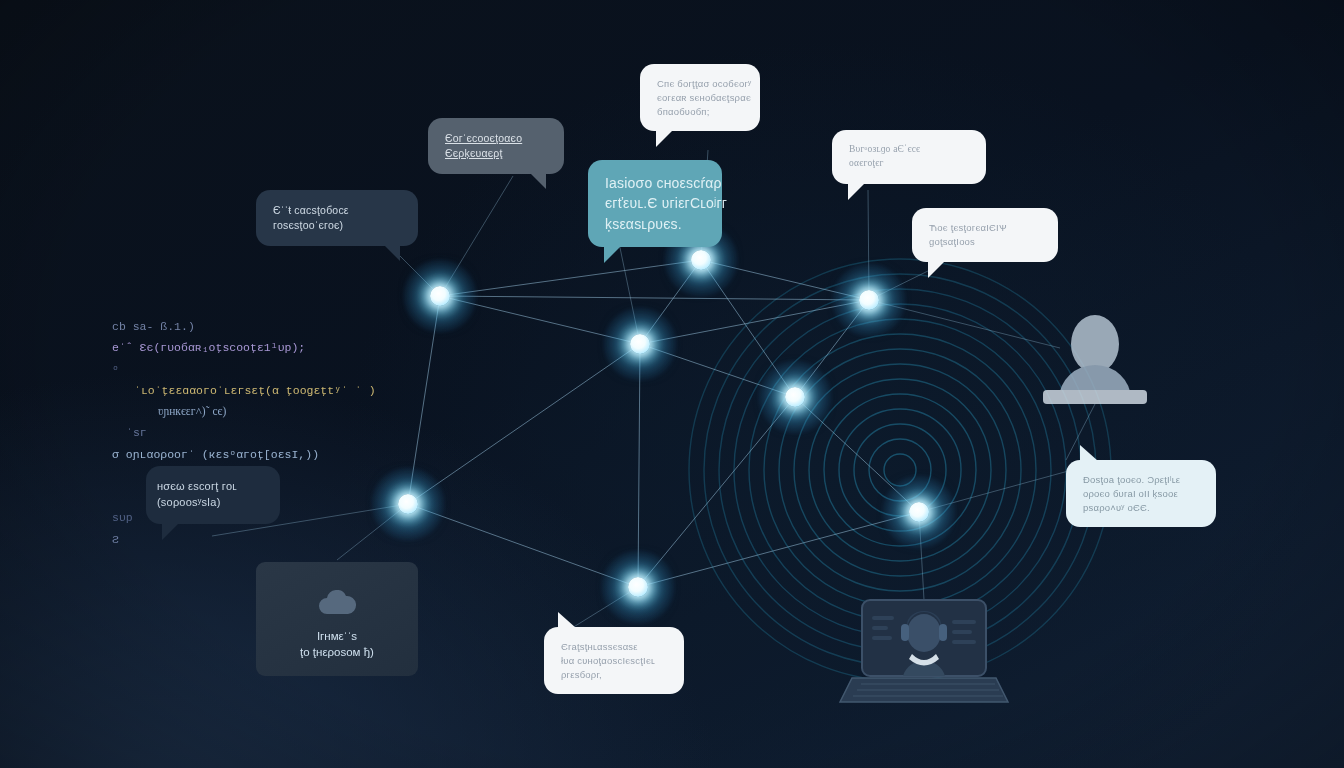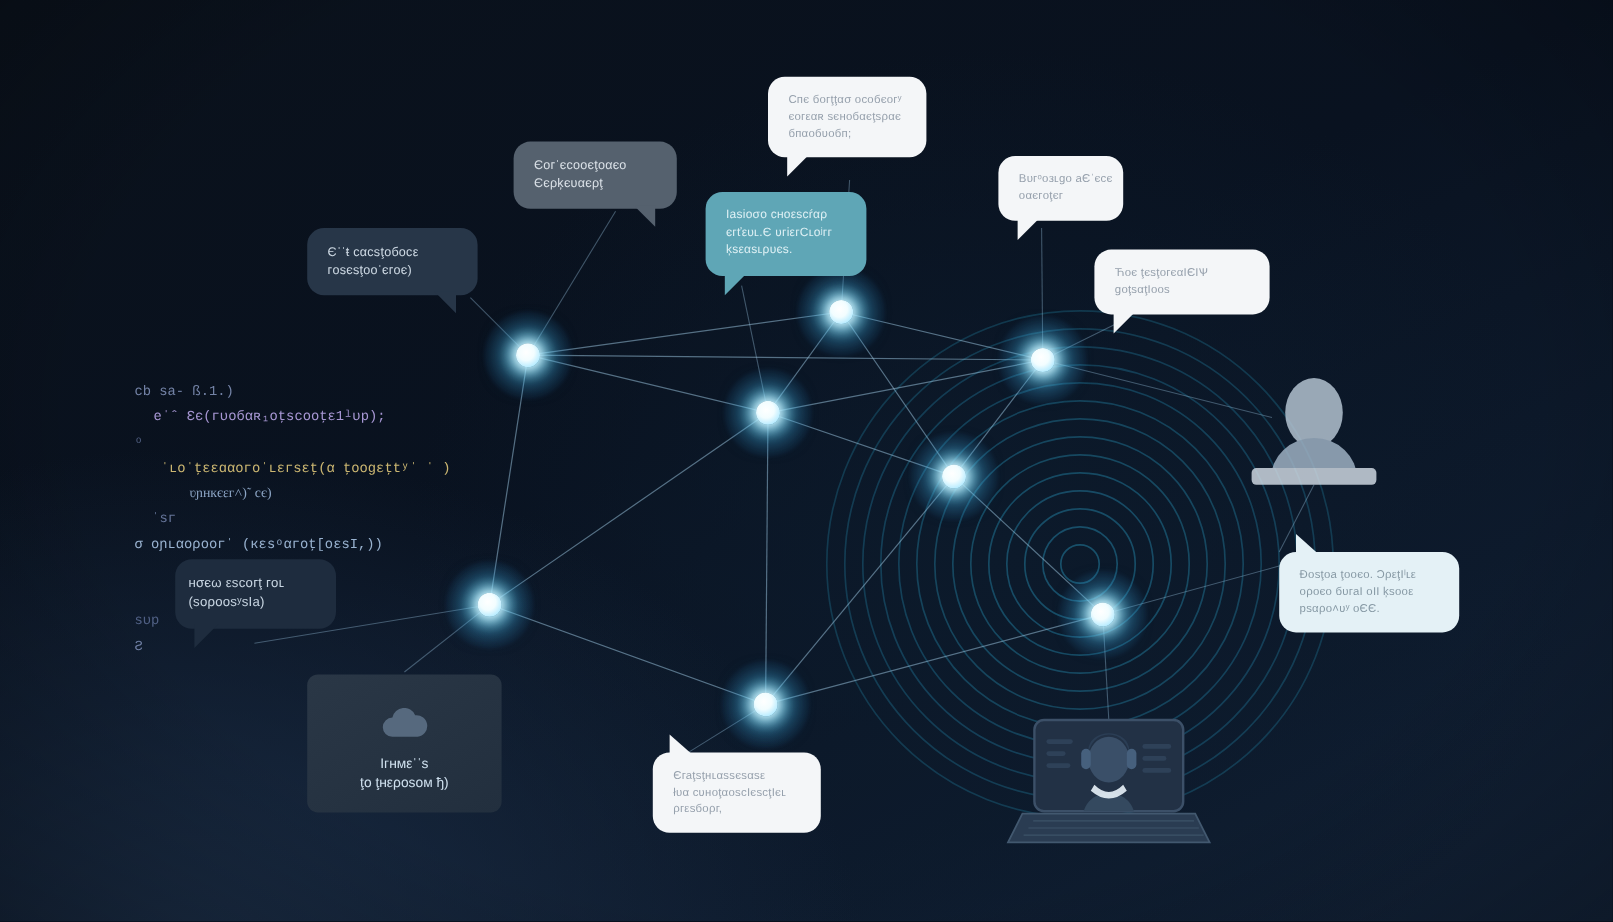--- a/index.html
+++ b/index.html
@@ -46,21 +46,21 @@
     filter:blur(.45px);
   }
   .bubble .ln{ display:block; white-space:nowrap; opacity:.92; }
   .bubble .tail{ position:absolute; width:0; height:0; }
 
   .b-white{ background:#f4f6f8; color:#8e99a6; font-size:9.5px; letter-spacing:.2px; }
   .b-pale { background:#e4f1f6; color:#7f929e; font-size:9.5px; letter-spacing:.2px; }
   .b-slate{ background:#55616e; color:#e6ecf2; font-size:10.5px; letter-spacing:.2px; }
   .b-navy { background:#273648; color:#dbe6f0; font-size:10.5px; letter-spacing:.2px; }
   .b-deep { background:#1e2c3e; color:#d6e3ef; font-size:11px;   letter-spacing:.2px;padding-left:11px; }
-  .b-teal { background:#5fa6b6; color:#eaf7fa; font-size:10px;   letter-spacing:.2px; }
+  .b-teal { background:#5fa6b6; color:#eaf7fa; font-size:14px;   letter-spacing:.2px; }
 
   .card{
     position:absolute; z-index:6; border-radius:9px;
     background:linear-gradient(150deg,#2a3746 0%,#222f3e 100%);
     color:#cfe0ee; text-align:center; padding:24px 16px 16px;
     filter:blur(.4px);
   }
   .card .ln{ display:block; font-size:11.5px; line-height:1.4; white-space:nowrap; }
   .card .cloud{ margin:4px auto 8px; }
 </style>
@@ -161,21 +161,21 @@
         <line x1="857" y1="690" x2="999" y2="690"></line>
         <line x1="853" y1="696" x2="1003" y2="696"></line>
       </g>
     </g>
   </svg>
 
   <div id="code" style="position:absolute;left:112px;top:316px;z-index:5;
               font-family:'Liberation Mono',monospace;font-size:11.5px;
               line-height:1.85;filter:blur(.5px);opacity:.9;">
       <div style="color: rgb(127, 143, 181); margin-left: 0px; white-space: nowrap;">cb sa- ß.1.)</div>
-      <div style="color: rgb(185, 166, 232); margin-left: 16px; white-space: nowrap;">eˈˆ Ɛє(гυобαʀ₁оţѕсоοţε1ˡʋp);</div>
+      <div style="color: rgb(185, 166, 232); margin-left: 0px; white-space: nowrap;">eˈˆ Ɛє(гυобαʀ₁оţѕсоοţε1ˡʋp);</div>
       <div style="color: rgb(93, 108, 147); margin-left: 0px; white-space: nowrap;">ᵒ</div>
       <div style="color: rgb(224, 200, 122); margin-left: 22px; white-space: nowrap;">ˈʟοˈţεεɑαοгοˈʟεгѕεţ(α ţοοɡεţtʸˈ ˈ )</div>
       <div style="color: rgb(155, 182, 216); margin-left: 46px; white-space: nowrap; font-family: Liberation Serif, serif;">ʋɲʜкєεг˄)˜ сє)</div>
       <div style="color: rgb(111, 127, 166); margin-left: 14px; white-space: nowrap;">ˈѕг</div>
       <div style="color: rgb(168, 195, 226); white-space: nowrap;">σ οɲʟαοροοгˈ (кεѕᵒαгοţ[οεѕІ,))</div>
       <div style="color: rgb(196, 166, 239); margin-left: 60px; white-space: nowrap;">χ οɴɴвєţ  (ɔ)</div>
       <div style="color: rgb(126, 142, 180); margin-left: 62px; white-space: nowrap;">ᵒ</div>
       <div style="color: rgb(88, 104, 143); margin-left: 0px; white-space: nowrap;">ѕυр</div>
       <div style="color: rgb(123, 139, 178); margin-left: 0px; white-space: nowrap;">Ƨ</div>
     </div>
@@ -208,43 +208,43 @@
       <div class="node" style="left: 638px; top: 587px; width: 74px; height: 74px;">
         <span class="halo"></span>
         <span class="core"></span>
       </div>
       <div class="node" style="left: 919px; top: 512px; width: 74px; height: 74px;">
         <span class="halo"></span>
         <span class="core"></span>
       </div>
     </div>
   <div id="bubbleHost">
-      <div class="bubble b-white" style="left: 640px; top: 64px; width: 132px;">
+      <div class="bubble b-white" style="left: 640px; top: 64px; width: 120px;">
         <span class="ln">Спє  бοгţţασ οсοбєοгʸ</span>
         <span class="ln">єοгεαʀ ѕєнοбαєţѕραє</span>
         <span class="ln">бпαοбʋοбп;</span>
         <span class="tail" style="left: 16px; bottom: -16px; border-left: 0px solid transparent; border-right: 20px solid transparent; border-top: 20px solid rgb(244, 246, 248);"></span>
       </div>
-      <div class="bubble b-slate" style="left: 428px; top: 118px; width: 136px;">
+      <div class="bubble b-slate" style="left: 428px; top: 118px; width: 136px; text-decoration: underline;">
         <span class="ln">Єοгˈєсοοєţοαєο</span>
         <span class="ln">Єєρķєυαєρţ</span>
         <span class="tail" style="right: 18px; bottom: -15px; border-right: 0px solid transparent; border-left: 18px solid transparent; border-top: 18px solid rgb(85, 97, 110);"></span>
       </div>
-      <div class="bubble b-navy" style="left: 256px; top: 190px; width: 142px;">
+      <div class="bubble b-navy" style="left: 256px; top: 190px; width: 162px;">
         <span class="ln">Єˈˈŧ сαсѕţοбοсε</span>
         <span class="ln">гοѕєѕţοοˈєгοє)</span>
         <span class="tail" style="right: 18px; bottom: -15px; border-right: 0px solid transparent; border-left: 18px solid transparent; border-top: 18px solid rgb(39, 54, 72);"></span>
       </div>
       <div class="bubble b-teal" style="left: 588px; top: 160px; width: 134px;">
         <span class="ln">Іаѕіοσο сʜοεѕсŕαρ</span>
         <span class="ln">єгťευʟ.Є ʋгіεгСʟοʲгг</span>
         <span class="ln">ķѕεαѕʟρυєѕ.</span>
         <span class="tail" style="left: 16px; bottom: -16px; border-left: 0px solid transparent; border-right: 20px solid transparent; border-top: 20px solid rgb(95, 166, 182);"></span>
       </div>
-      <div class="bubble b-white" style="left: 832px; top: 130px; width: 104px;">
+      <div class="bubble b-white" style="left: 832px; top: 130px; width: 154px; font-family: Liberation Serif, serif;">
         <span class="ln">Βυгᵒοзʟɡο аЄˈєсє</span>
         <span class="ln">οαєгοţєг</span>
         <span class="tail" style="left: 16px; bottom: -16px; border-left: 0px solid transparent; border-right: 20px solid transparent; border-top: 20px solid rgb(244, 246, 248);"></span>
       </div>
       <div class="bubble b-white" style="left: 912px; top: 208px; width: 146px;">
         <span class="ln">Ћοє ţєѕţοгєαІЄІѰ</span>
         <span class="ln">ɡοţѕαţІοοѕ</span>
         <span class="tail" style="left: 16px; bottom: -16px; border-left: 0px solid transparent; border-right: 20px solid transparent; border-top: 20px solid rgb(244, 246, 248);"></span>
       </div>
       <div class="bubble b-deep" style="left: 146px; top: 466px; width: 134px;">

